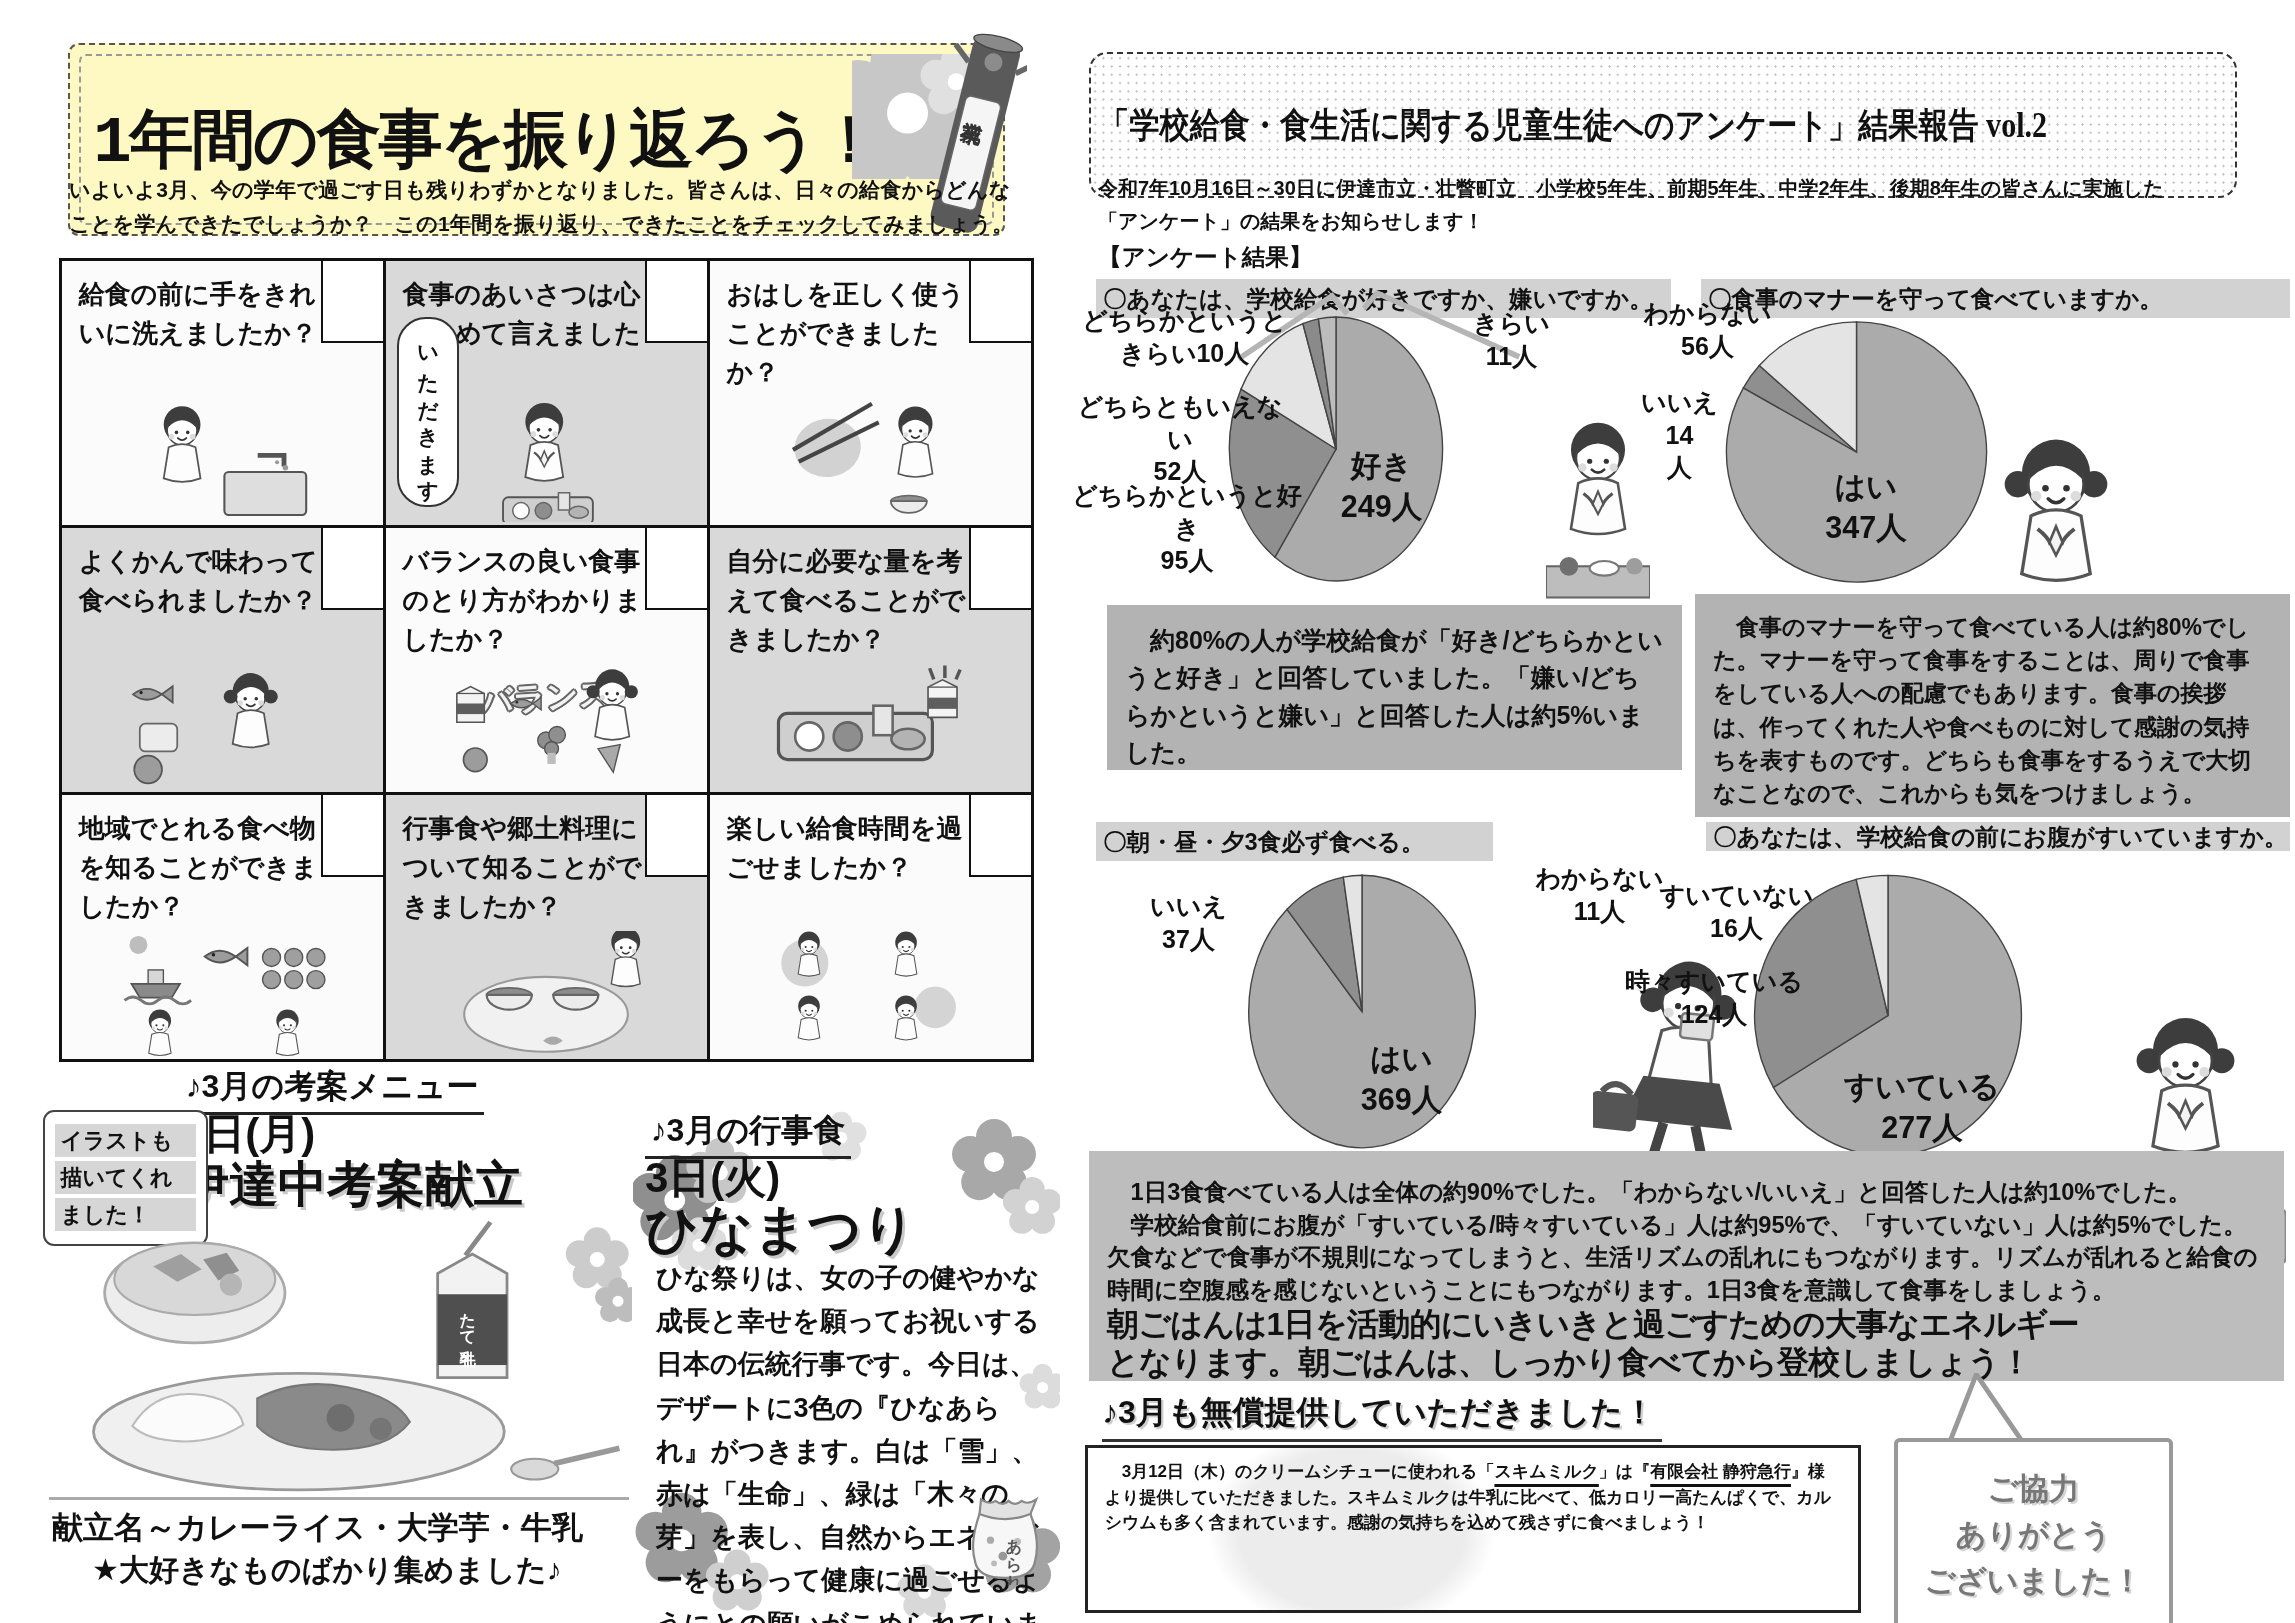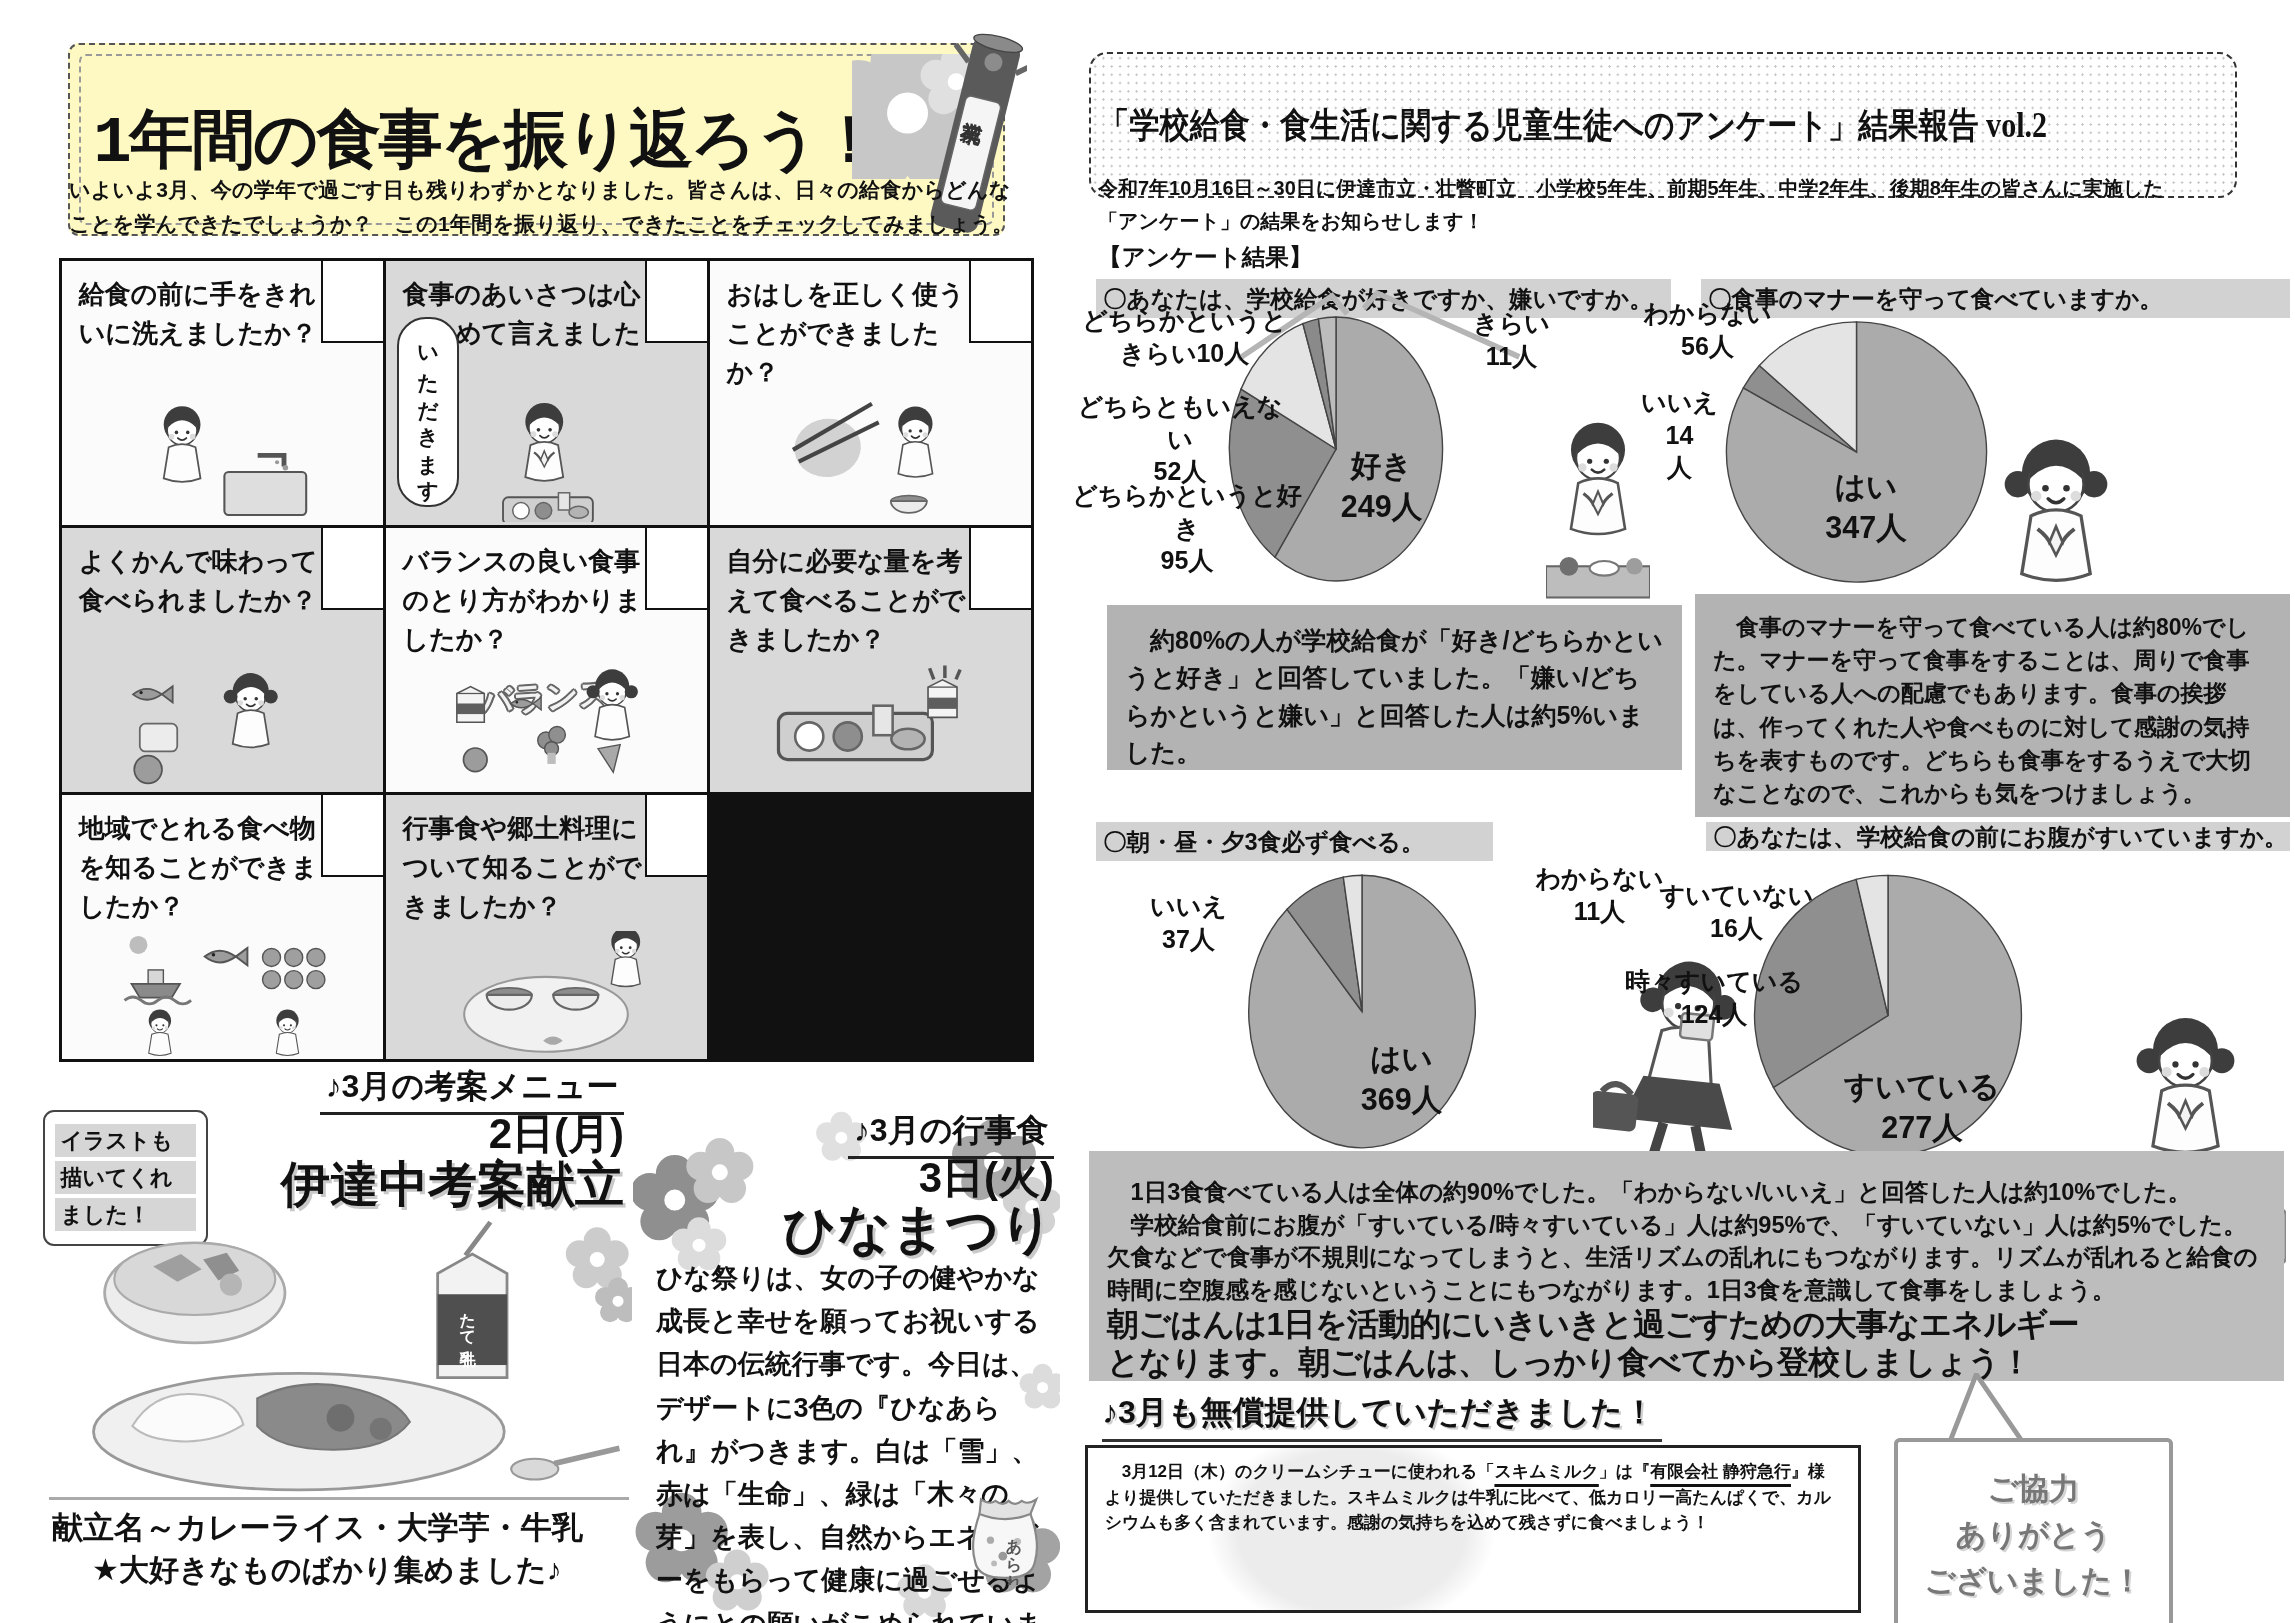--- a/index.html
+++ b/index.html
@@ -26,21 +26,21 @@
   .vbubble{position:absolute;left:11px;bottom:18px;width:58px;height:186px;border:2.1px solid #333;
        border-radius:29px;background:#fff;display:flex;align-items:center;justify-content:center;
        writing-mode:vertical-rl;font-size:21px;font-weight:700;letter-spacing:2.8px;}
   .wordart{position:absolute;left:50%;transform:translateX(-50%) rotate(-4deg);bottom:72px;
        font-size:32px;font-weight:900;color:#f2f2f2;
        text-shadow:2.1px 0 #666,-2.1px 0 #666,0 2.1px #666,0 -2.1px #666,1.4px 1.4px #666,-1.4px -1.4px #666,1.4px -1.4px #666,-1.4px 1.4px #666;}
   
   .mhead{font-size:32px;font-weight:900;border-bottom:3.5px solid #222;display:inline-block;padding:0 5.6px 2.8px;}
   .bigdate{font-size:42px;font-weight:900;}
   .bigtitle{font-size:49px;font-weight:900;text-shadow:2.8px 2.8px 0 #c9c9c9;}
-  .center{text-align:right;}
+  .center{text-align:left;}
   .notebox{position:absolute;left:43px;top:1110px;width:147px;border:2.1px solid #444;border-radius:11px;
        background:#fff;padding:8.3px 7px;}
   .notebox span{display:block;background:#d6d6d6;margin:4.2px 2.8px;padding:1.4px 5.6px;font-size:22px;font-weight:700;}
   .cap1{position:absolute;left:52px;top:1507px;font-size:31px;font-weight:900;}
   .cap2{position:absolute;left:92px;top:1550px;font-size:30px;font-weight:900;}
   .ev-body{position:absolute;left:656px;top:1257px;width:389px;font-size:27px;font-weight:700;line-height:1.6;z-index:2;}
   
   .rbanner{position:absolute;left:1089px;top:52px;width:1144px;height:142px;border:2.8px dashed #333;border-radius:18px;
        background-image:radial-gradient(#c4c4c4 1.1px,transparent 1.2px);background-size:8.3px 8.3px;background-color:#fff;
        display:flex;align-items:center;overflow:hidden;font-family:Liberation Serif, serif;}
@@ -249,20 +249,32 @@
       <span class="q">行事食や郷土料理について知ることができましたか？</span>
       <div class="chk"></div>
       <svg class="cellart" width="208" height="125" viewBox="0 0 300 180">
         <ellipse cx="150" cy="120" rx="118" ry="54" fill="#f1f1f1" stroke="#999" stroke-width="3"></ellipse>
         <use href="#bowlsym" transform="translate(62,82) scale(1.25)"></use>
         <use href="#bowlsym" transform="translate(158,82) scale(1.25)"></use>
         <path d="M146,158 q14,-12 28,0 q-14,12 -28,0 z" fill="#a9a9a9"></path>
         <use href="#kid" transform="translate(225,-12) scale(0.8)"></use>
       </svg>
     </div>
+    <div class="cell">
+      <span class="q">楽しい給食時間を過ごせましたか？</span>
+      <div class="chk"></div>
+      <svg class="cellart" width="208" height="132" viewBox="0 0 300 190">
+        <circle cx="56" cy="56" r="34" fill="#d4d4d4"></circle>
+          <circle cx="244" cy="120" r="30" fill="#d4d4d4"></circle>
+        <use href="#kid" transform="translate(32,6) scale(0.6)"></use>
+        <use href="#kid" transform="translate(172,6) scale(0.6)"></use>
+        <use href="#kid" transform="translate(32,98) scale(0.6)"></use>
+        <use href="#kid" transform="translate(172,98) scale(0.6)"></use>
+      </svg>
+    </div>
   </div>
 
   <div class="abs center" style="left:180px;top:1065px;width:444px">
     <span class="mhead">♪3月の考案メニュー</span>
   </div>
   <div class="abs center bigdate" style="left:180px;top:1106px;width:444px">2日(月)</div>
   <div class="abs center bigtitle" style="left:180px;top:1152px;width:444px">伊達中考案献立</div>
   <div class="notebox">
     <span>イラストも</span>
     <span>描いてくれ</span>

